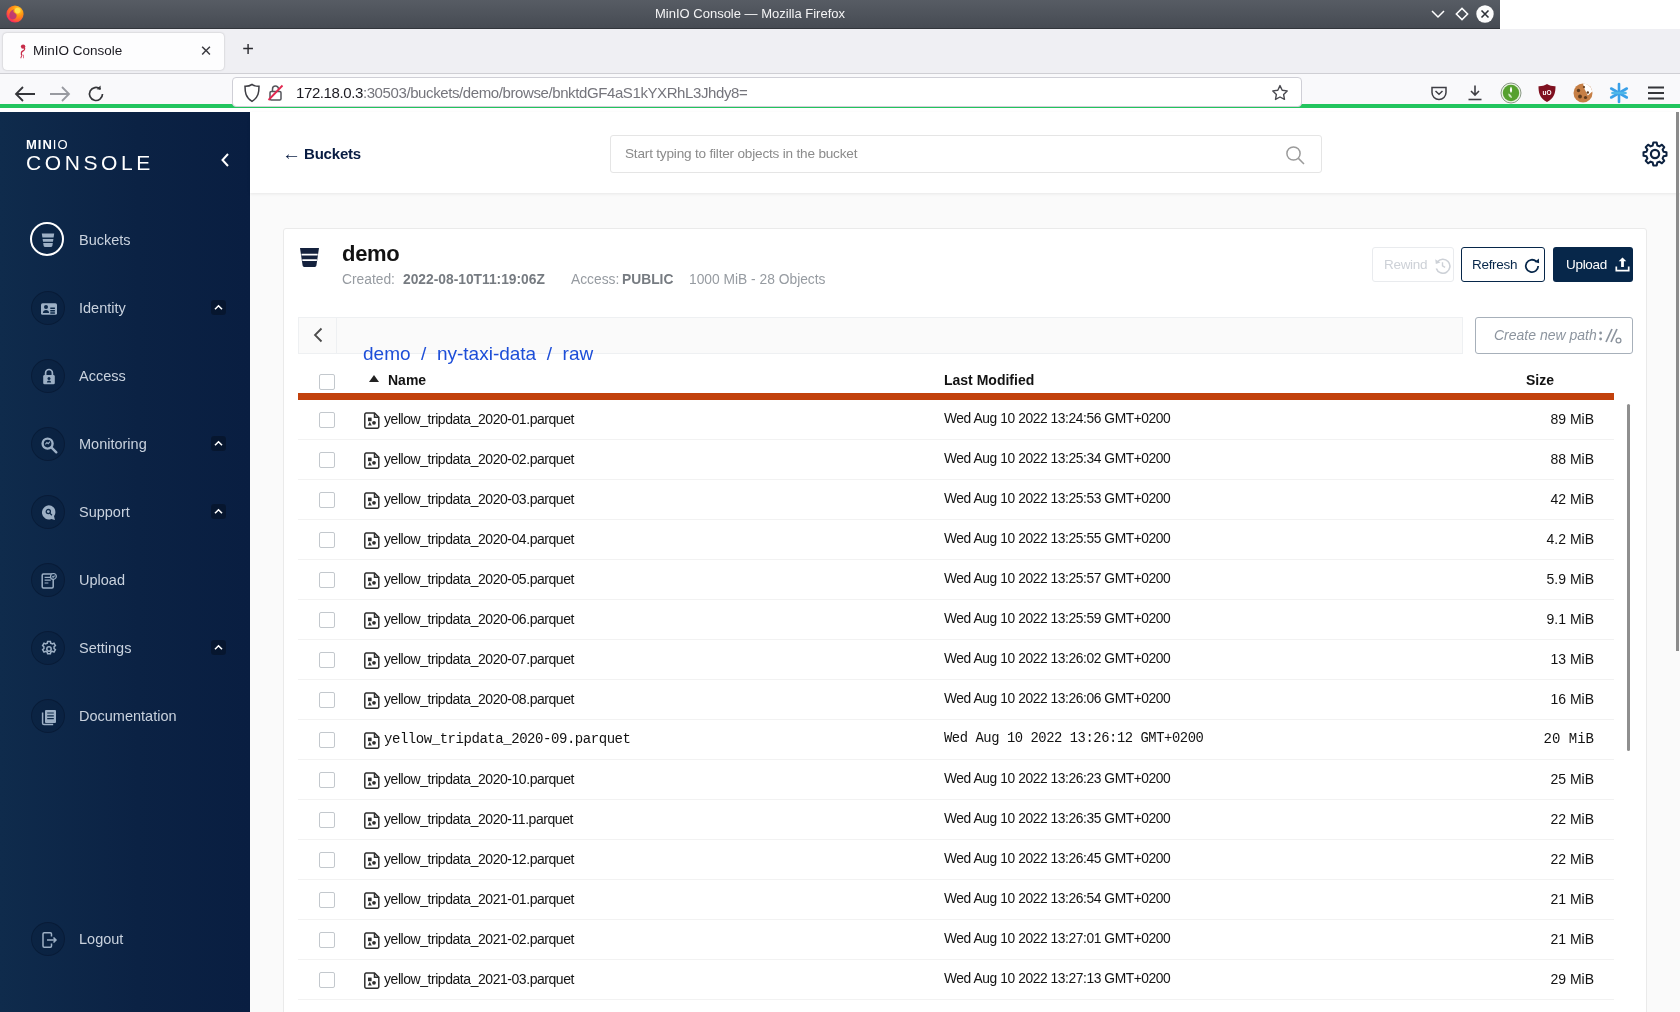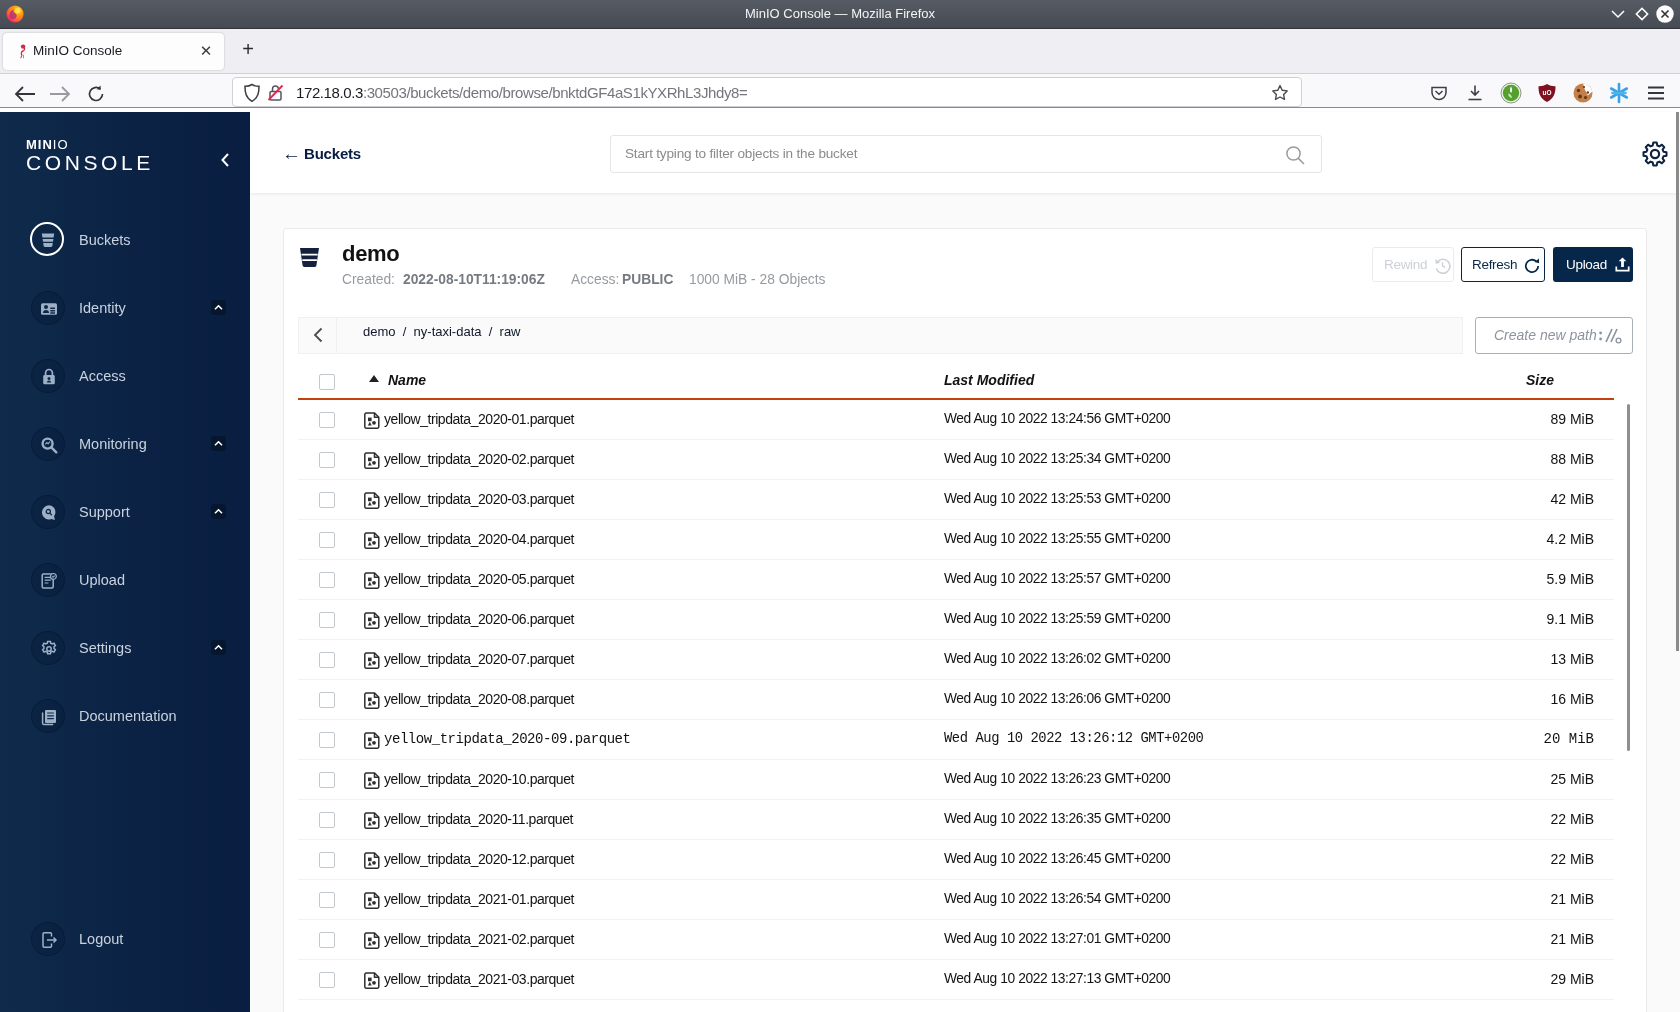--- a/index.html
+++ b/index.html
@@ -1,30 +1,30 @@
 <!DOCTYPE html>
 <html><head><meta charset="utf-8"><title>MinIO Console</title>
 <style>
 *{margin:0;padding:0;box-sizing:border-box;}
 html,body{width:1680px;height:1012px;overflow:hidden;font-family:"Liberation Sans",sans-serif;}
 
-#titlebar{position:absolute;left:0;top:0;width:1680px;height:29px;
+#titlebar{position:absolute;left:0;top:0;width:1500px;height:29px;
   background:linear-gradient(#575c64,#464b53);border-bottom:1px solid #31353b;}
 #titlebar .title{position:absolute;left:0;right:0;top:6px;text-align:center;
   color:#f4f4f5;font-size:13px;}
 #tabbar{position:absolute;left:0;top:29px;width:1680px;height:44px;background:#efeff3;}
 #tab{position:absolute;left:3px;top:3.5px;width:221px;height:37px;background:#fdfdfe;
   border-radius:4px;box-shadow:0 0 2px rgba(0,0,0,.25);}
 #tab .ttext{position:absolute;left:30px;top:10px;font-size:13.5px;color:#1c1b22;}
 #tab .tclose{position:absolute;right:8px;top:8px;width:20px;height:20px;color:#3a3a40;
   font-size:15px;text-align:center;line-height:20px;}
 #newtab{position:absolute;left:235px;top:8px;width:26px;height:26px;color:#2b2b30;
   font-size:20px;font-weight:400;text-align:center;line-height:25px;}
 #navbar{position:absolute;left:0;top:73px;width:1680px;height:35px;background:#f9f9fb;
-  border-top:1px solid #cfcfd4;border-bottom:1px solid #22c55e;}
+  border-top:1px solid #cfcfd4;border-bottom:4px solid #22c55e;}
 #urlbar{position:absolute;left:232px;top:3px;width:1070px;height:30px;background:#fff;
   border:1px solid #cfcfd6;border-radius:4px;}
 #urlbar .utext{position:absolute;left:63px;top:6px;font-size:15px;color:#75757c;white-space:nowrap;letter-spacing:-0.4px;}
 #urlbar .utext b{color:#1c1b22;font-weight:400;}
 
 #sidebar{position:absolute;left:0;top:112px;width:250px;height:900px;
   background:linear-gradient(90deg,#0f2b4c 0%,#0b2244 55%,#091e41 100%);}
 #logo{position:absolute;left:26px;top:26px;color:#fff;}
 #logo .l1{font-size:13px;font-weight:bold;letter-spacing:1px;line-height:13px;}
 #logo .l1 span{font-weight:300;}
@@ -57,26 +57,26 @@
 #demosub b{color:#767b81;}
 .btn{position:absolute;top:18px;height:35px;border-radius:3px;font-size:13.5px;
   text-align:left;letter-spacing:-0.3px;}
 #btn-rewind{left:1088px;width:82px;border:1px solid #e9ebee;color:#cdd1d7;background:#fff;line-height:33px;padding-left:11px;}
 #btn-refresh{left:1177px;width:84px;border:1px solid #07274a;color:#07274a;background:#fff;line-height:33px;padding-left:10px;}
 #btn-upload{left:1269px;width:80px;background:#07274a;color:#fff;line-height:35px;padding-left:13px;}
 
 #crumbbar{position:absolute;left:14px;top:88px;width:1165px;height:37px;background:#fafafa;
   border:1px solid #eef0f2;}
 #crumbbar .bchev{position:absolute;left:0;top:0;width:38px;height:35px;border-right:1px solid #eef0f2;}
-#crumbbar .ctext{position:absolute;left:64px;top:6px;font-size:13px;color:#0f172a;}
+#crumbbar .ctext{position:absolute;left:64px;top:25px;font-size:19px;color:#1d4ed8;}
 #newpath{position:absolute;left:1191px;top:88px;width:158px;height:37px;border:1px solid #a7b0ba;
   border-radius:3px;background:#fff;color:#8c949e;font-size:14px;font-style:italic;}
 #newpath span{position:absolute;left:18px;top:9px;}
 
-#thead{position:absolute;left:14px;top:136px;width:1316px;height:35px;border-bottom:2px solid #c2410c;font-style:italic;}
+#thead{position:absolute;left:14px;top:136px;width:1316px;height:35px;border-bottom:7px solid #c2410c;}
 #thead .hcb{position:absolute;left:21px;top:9px;}
 .cb{width:16px;height:16px;border:1px solid #c3c8cd;border-radius:2px;background:#fff;}
 #thead .tri{position:absolute;left:71px;top:10px;width:0;height:0;
   border-left:5px solid transparent;border-right:5px solid transparent;border-bottom:7px solid #222;}
 #thead .hname{position:absolute;left:90px;top:7px;font-size:14px;font-weight:bold;color:#121212;}
 #thead .hmod{position:absolute;left:646px;top:7px;font-size:14px;font-weight:bold;color:#121212;}
 #thead .hsize{position:absolute;left:1228px;top:7px;font-size:14px;font-weight:bold;color:#121212;}
 #tbody{position:absolute;left:14px;top:171px;width:1335px;}
 .trow{position:absolute;left:0;width:1316px;height:40px;border-bottom:1px solid #f2f2f2;}
 .trow .rcb{position:absolute;left:21px;top:12px;}

